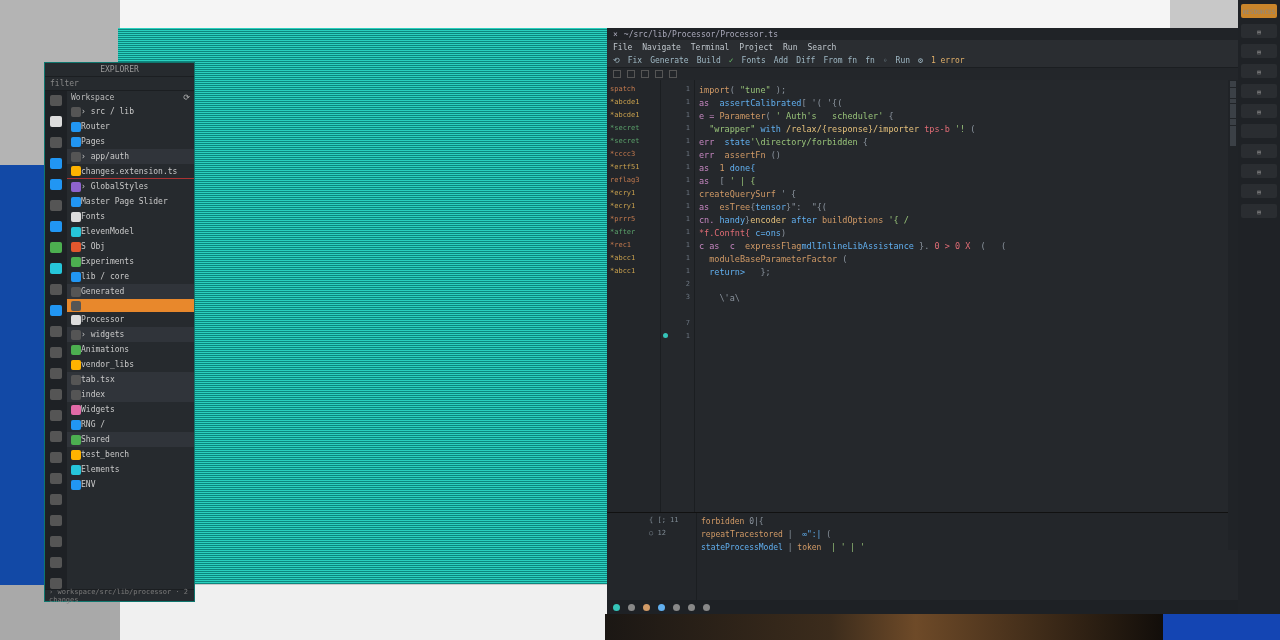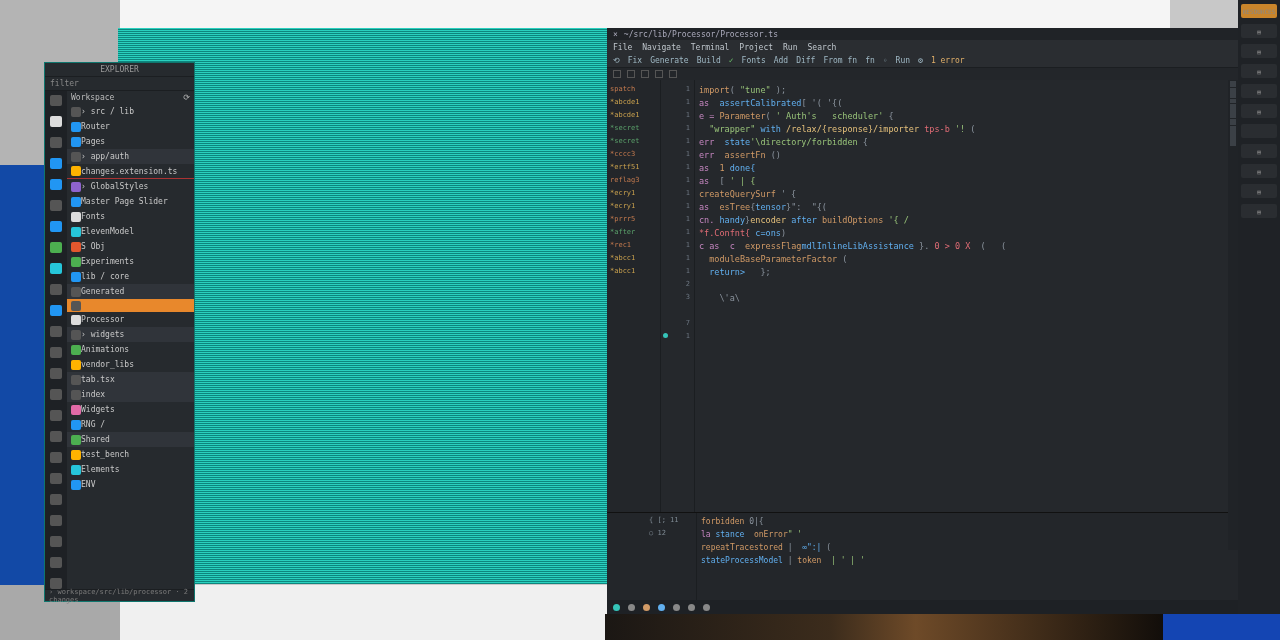--- a/index.html
+++ b/index.html
@@ -364,21 +364,20 @@
   <div class="ed-term">
     <div class="term-body">
       <div class="term-gut" id="termgut">
           <div class="tg-row">{ [;  11</div>
           <div class="tg-row">○ 12</div>
           <div class="tg-row"> </div>
           <div class="tg-row"> </div>
         </div>
       <div class="term-out" id="termout">
           <div class="to-row"><span class="tk-fn">forbidden </span><span class="tk-punc">0|{</span></div>
-          <div class="to-row"><span class="tk-kw">la </span><span class="tk-id">stance  </span><span class="tk-fn">onError</span><span class="tk-str">" '</span></div>
           <div class="to-row"><span class="tk-fn">repeatTracestored</span><span class="tk-punc"> |  </span><span class="tk-id">∞":| </span><span class="tk-punc">(</span></div>
           <div class="to-row"><span class="tk-id">stateProcessModel </span><span class="tk-punc">| </span><span class="tk-fn">token </span><span class="tk-str"> | ' | '</span></div>
         </div>
     </div>
   </div>
 
   <div class="ed-status" id="statusbar">
       <span class="st-dot" style="background: rgb(53, 196, 185);"></span>
       <span class="st-dot" style="background: rgb(136, 136, 136);"></span>
       <span class="st-dot" style="background: rgb(209, 154, 102);"></span>

